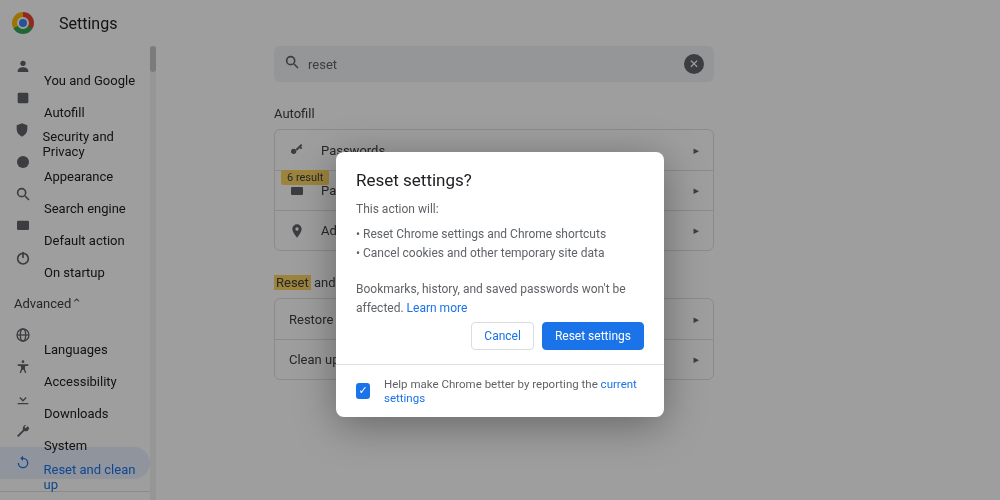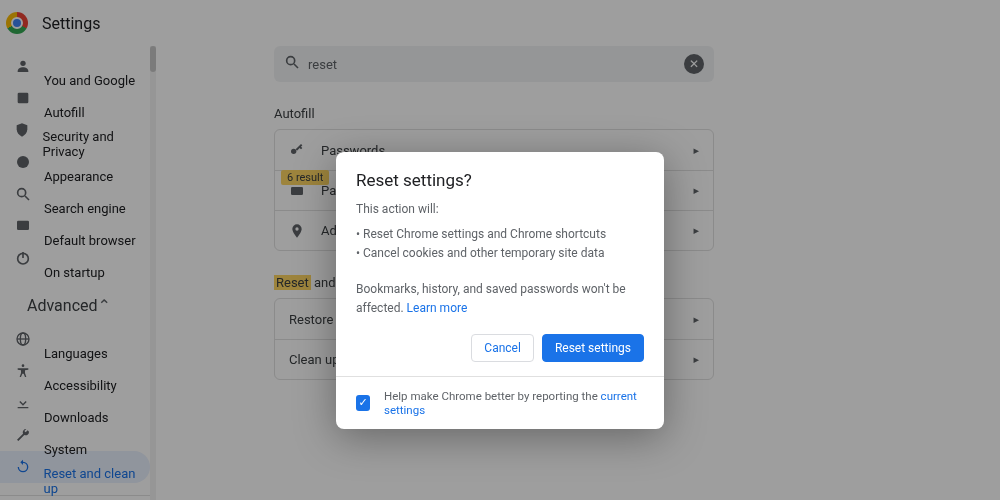--- a/index.html
+++ b/index.html
@@ -1,34 +1,34 @@
 <!DOCTYPE html>
 <html><head>
 <meta charset="utf-8">
 <style>
   * { margin:0; padding:0; box-sizing:border-box; font-family:"Segoe UI",Roboto,Arial,sans-serif; }
   body { width:1000px; height:500px; overflow:hidden; background:#fff; position:relative; }
 
   
   .dim { position:absolute; inset:0; background:rgba(0,0,0,0.38); z-index:10; }
 
-  .topbar { display:flex; align-items:center; height:46px; padding:0 6px; }
+  .topbar { display:flex; align-items:center; height:46px; padding:0 12px;gap:11px; }
   .chrome-logo { width:22px; height:22px; border-radius:50%; background:conic-gradient(#ea4335 0 120deg,#34a853 120deg 240deg,#fbbc05 240deg 360deg); position:relative; }
   .chrome-logo::after { content:""; position:absolute; inset:5px; background:#4285f4; border:2px solid #fff; border-radius:50%; }
   .app-title { font-size:16px; color:#202124; margin-left:14px; }
 
   .layout { display:flex; height:454px; }
   .sidebar { width:150px; padding-top:4px; font-size:13px; color:#202124; overflow:hidden; }
   .side-item { display:flex; align-items:center; height:32px; padding:0 0 0 14px; cursor:pointer; }
   .side-item .ic { width:18px; display:flex; justify-content:center; color:#5f6368; }
   .side-item .lbl { margin-left:12px;margin-top:28px; }
   .side-item.active { color:#1a73e8; background:#e8f0fe; border-radius:0 16px 16px 0; }
   .side-item.active .ic { color:#1a73e8; }
   .side-sep { height:14px; }
-  .adv-row { display:flex; align-items:center; font-size:16px; color:#3c4043; padding:8px 16px 8px 27px; cursor:pointer; }
+  .adv-row { display:flex; align-items:center; font-size:13px; color:#3c4043; padding:8px 16px 8px 14px; cursor:pointer; }
   .adv-row .caret { color:#5f6368; }
   .ext-row { display:flex; align-items:center; justify-content:space-between; padding:0 14px; height:32px; border-top:1px solid #e0e0e0; margin-top:12px; cursor:pointer; }
 
   .scroll-track { width:6px; background:#f3f3f3; position:relative; }
   .scroll-thumb { position:absolute; top:0; width:6px; height:26px; background:#c7c7c7; border-radius:3px; }
 
   .content { flex:1; padding:0 16px 8px 8px; overflow:hidden; }
   .search-wrap { margin:0 0 0 110px; width:440px; position:relative; }
   .search-box { display:flex; align-items:center; height:36px; background:#f1f3f4; border-radius:6px; padding:0 10px; }
   .search-box .sic { color:#5f6368; margin-right:8px; }
@@ -47,21 +47,21 @@
   .content-inner { margin-left:110px; width:440px; }
 
   
   .modal { position:absolute; z-index:20; top:152px; left:336px; width:328px; background:#fff; border-radius:8px; box-shadow:0 8px 40px rgba(0,0,0,0.35); }
   .m-body { padding:18px 20px 14px 20px; font-size:12px; color:#5f6368; }
   .m-title { font-size:17px; color:#202124; margin-bottom:10px; }
   .m-line { line-height:1.6; }
   .m-list { margin:6px 0 16px 0; }
   .m-list div::before { content:"• "; }
   .link { color:#1a73e8; cursor:pointer; }
-  .m-buttons { display:flex; justify-content:flex-end; gap:8px; margin-top:16px; }
+  .m-buttons { display:flex; justify-content:flex-end; gap:8px; margin-top:4px; }
   .btn { font-size:12px; padding:6px 12px; border-radius:4px; cursor:pointer; }
   .btn-secondary { background:#fff; border:1px solid #dadce0; color:#1a73e8; }
   .btn-primary { background:#1a73e8; border:1px solid #1a73e8; color:#fff; }
   .m-footer { border-top:1px solid #e0e0e0; padding:12px 20px; display:flex; align-items:center; font-size:11.5px; color:#5f6368; }
   .chk { width:16px; height:16px; background:#1a73e8; border-radius:3px; display:flex; align-items:center; justify-content:center; color:#fff; font-size:11px; margin-right:14px; cursor:pointer; }
 
   svg { width:16px; height:16px; }
 </style>
 </head>
 <body>
@@ -114,21 +114,21 @@
           </svg>
         </span>
         <span class="lbl">Search engine</span>
       </div>
     <div class="side-item">
         <span class="ic">
           <svg viewBox="0 0 24 24" fill="currentColor">
             <rect x="3" y="4" width="18" height="14" rx="2"></rect>
           </svg>
         </span>
-        <span class="lbl">Default browser</span>
+        <span class="lbl">Default action</span>
       </div>
     <div class="side-item">
         <span class="ic">
           <svg viewBox="0 0 24 24" fill="none" stroke="currentColor" stroke-width="2.5">
             <circle cx="12" cy="13" r="8"></circle>
             <line x1="12" y1="3" x2="12" y2="12"></line>
           </svg>
         </span>
         <span class="lbl">On startup</span>
       </div>

